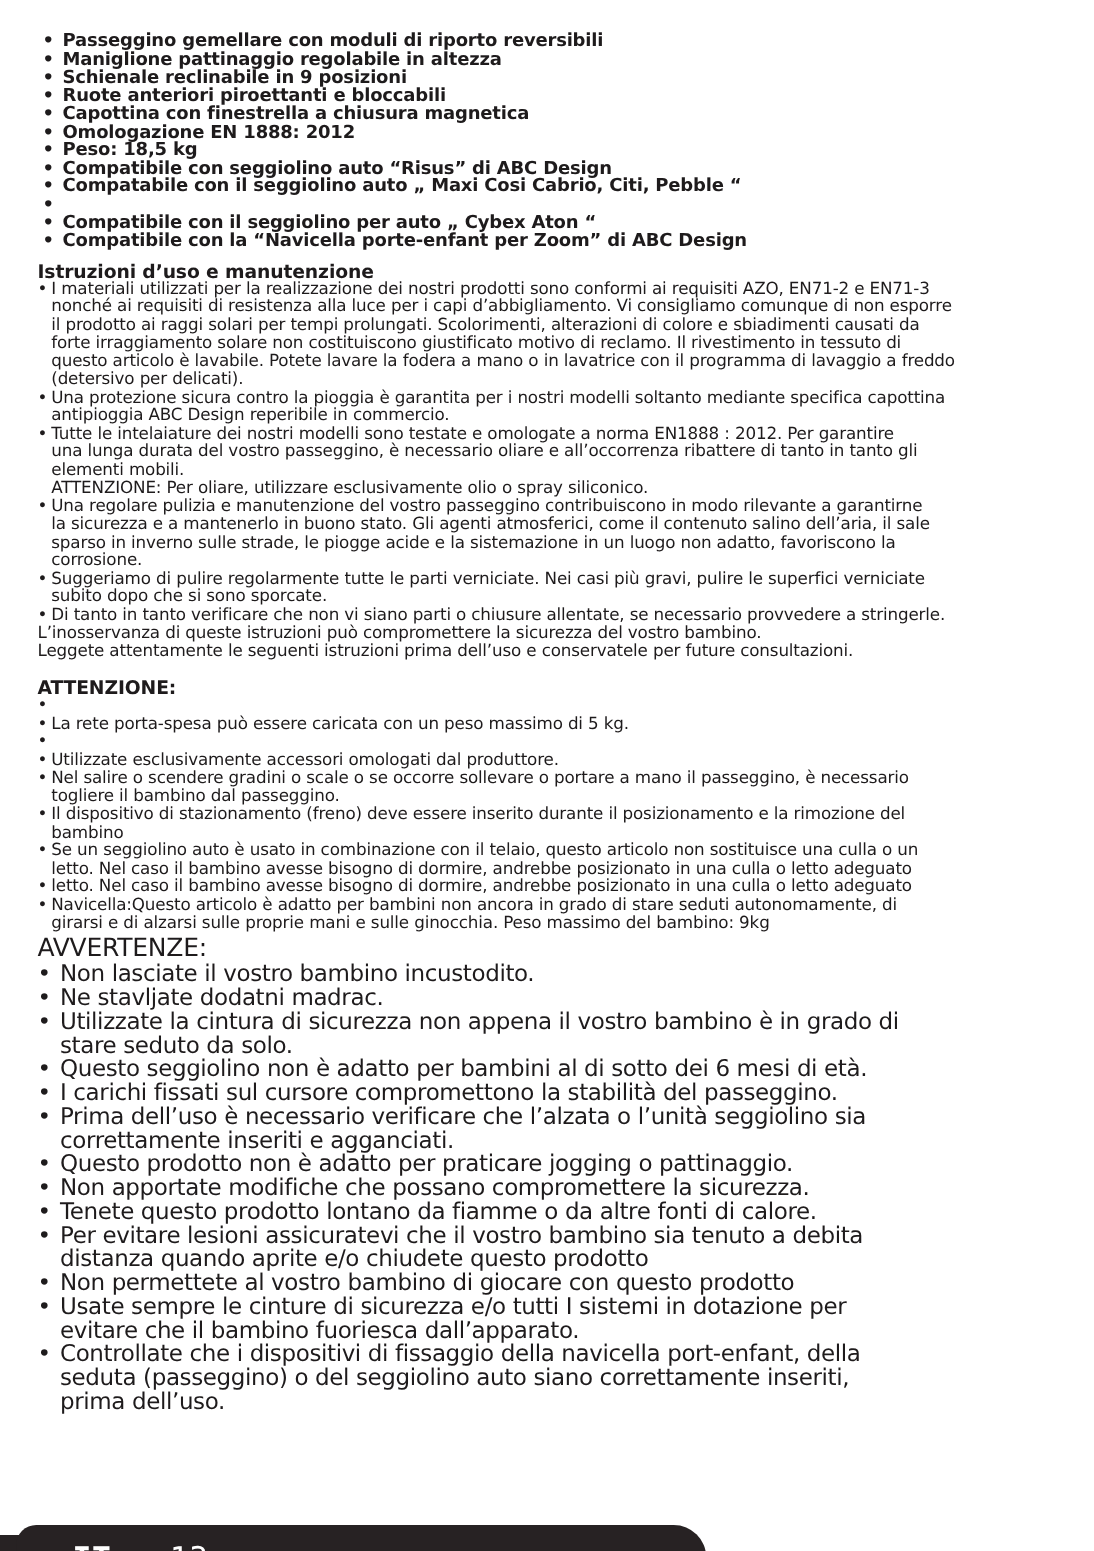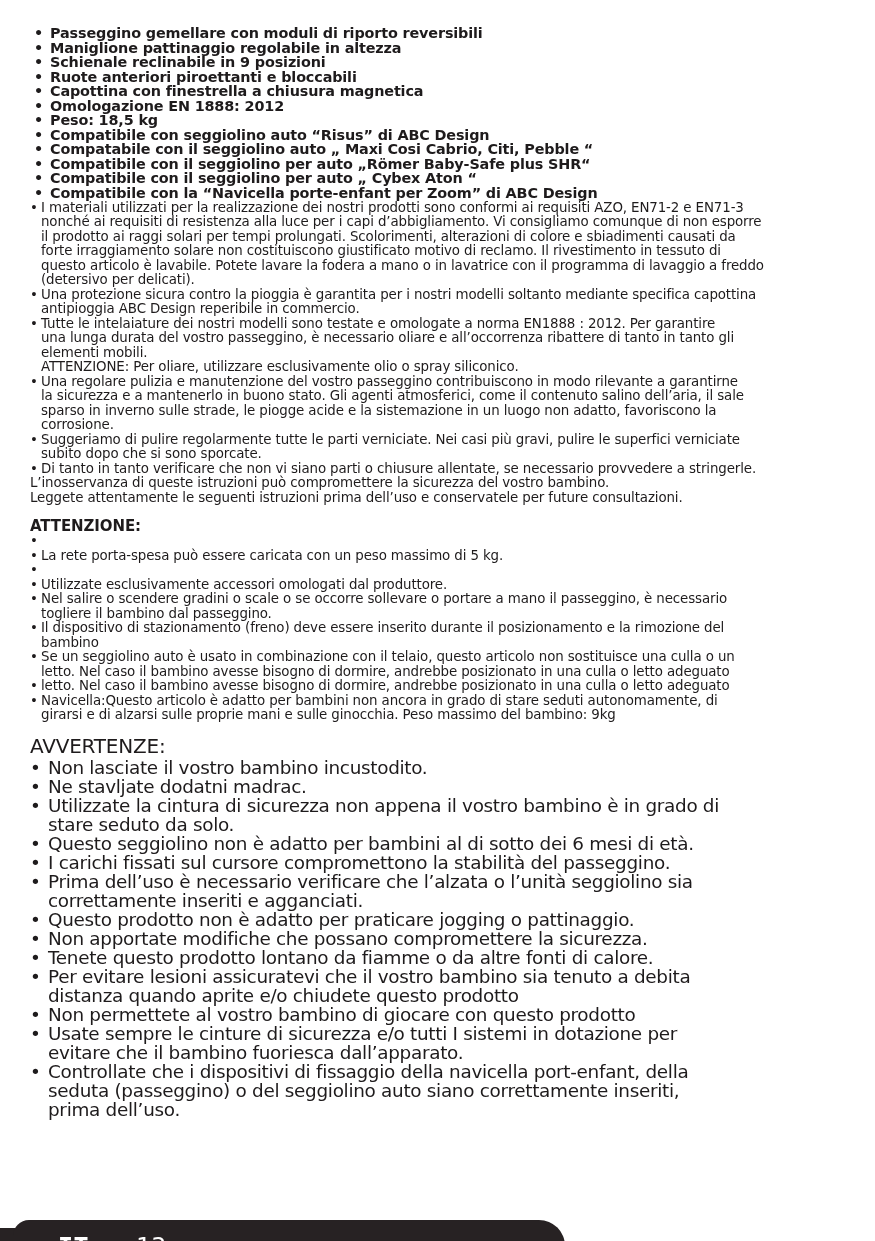--- a/index.html
+++ b/index.html
@@ -48,21 +48,21 @@
   }
   .plain-lines div { white-space: pre-line; }
 
   .gap-sm { height: 5px; }
 
   
   .warn-h {
     font-size: 20px;
     line-height: 23px;
     font-weight: 400;
-    margin-top: 12px;
+    margin-top: 0;
     letter-spacing: -0.2px;
   }
   .warnings {
     font-size: 18.4px;
     line-height: 19px;
     letter-spacing: -0.3px;
   }
   .warnings .row .dot { width: 18px; }
 
   
@@ -141,34 +141,34 @@
         <span class="txt">Compatibile con seggiolino auto “Risus” di ABC Design</span>
       </div>
 
       <div class="row">
         <span class="dot">•</span>
         <span class="txt">Compatabile con il seggiolino auto „ Maxi Cosi Cabrio, Citi, Pebble “</span>
       </div>
 
       <div class="row">
         <span class="dot">•</span>
-        <span class="txt">Compatibile con il seggiolino per auto „Römer Baby-Safe plus SHR“</span>
       </div>
 
       <div class="row">
         <span class="dot">•</span>
         <span class="txt">Compatibile con il seggiolino per auto „ Cybex Aton “</span>
       </div>
 
       <div class="row">
         <span class="dot">•</span>
         <span class="txt">Compatibile con la “Navicella porte-enfant per Zoom” di ABC Design</span>
       </div>
     </div>
 
+  <div class="sec-h">Istruzioni d’uso e manutenzione</div>
   <div class="body-list">
 
       <div class="row">
         <span class="dot">•</span>
         <span class="txt">I materiali utilizzati per la realizzazione dei nostri prodotti sono conformi ai requisiti AZO, EN71-2 e EN71-3
 nonché ai requisiti di resistenza alla luce per i capi d’abbigliamento. Vi consigliamo comunque di non esporre
 il prodotto ai raggi solari per tempi prolungati. Scolorimenti, alterazioni di colore e sbiadimenti causati da
 forte irraggiamento solare non costituiscono giustificato motivo di reclamo. Il rivestimento in tessuto di
 questo articolo è lavabile. Potete lavare la fodera a mano o in lavatrice con il programma di lavaggio a freddo
 (detersivo per delicati).</span>

